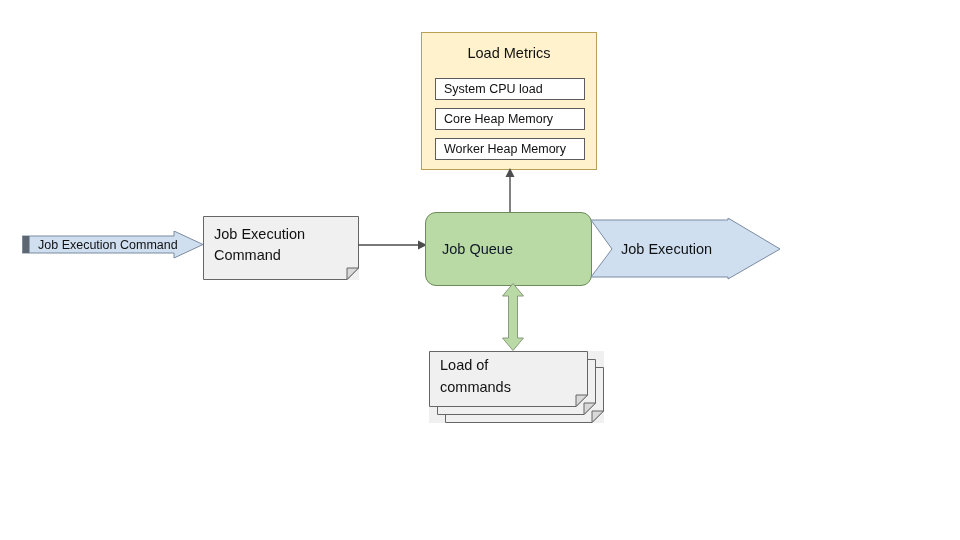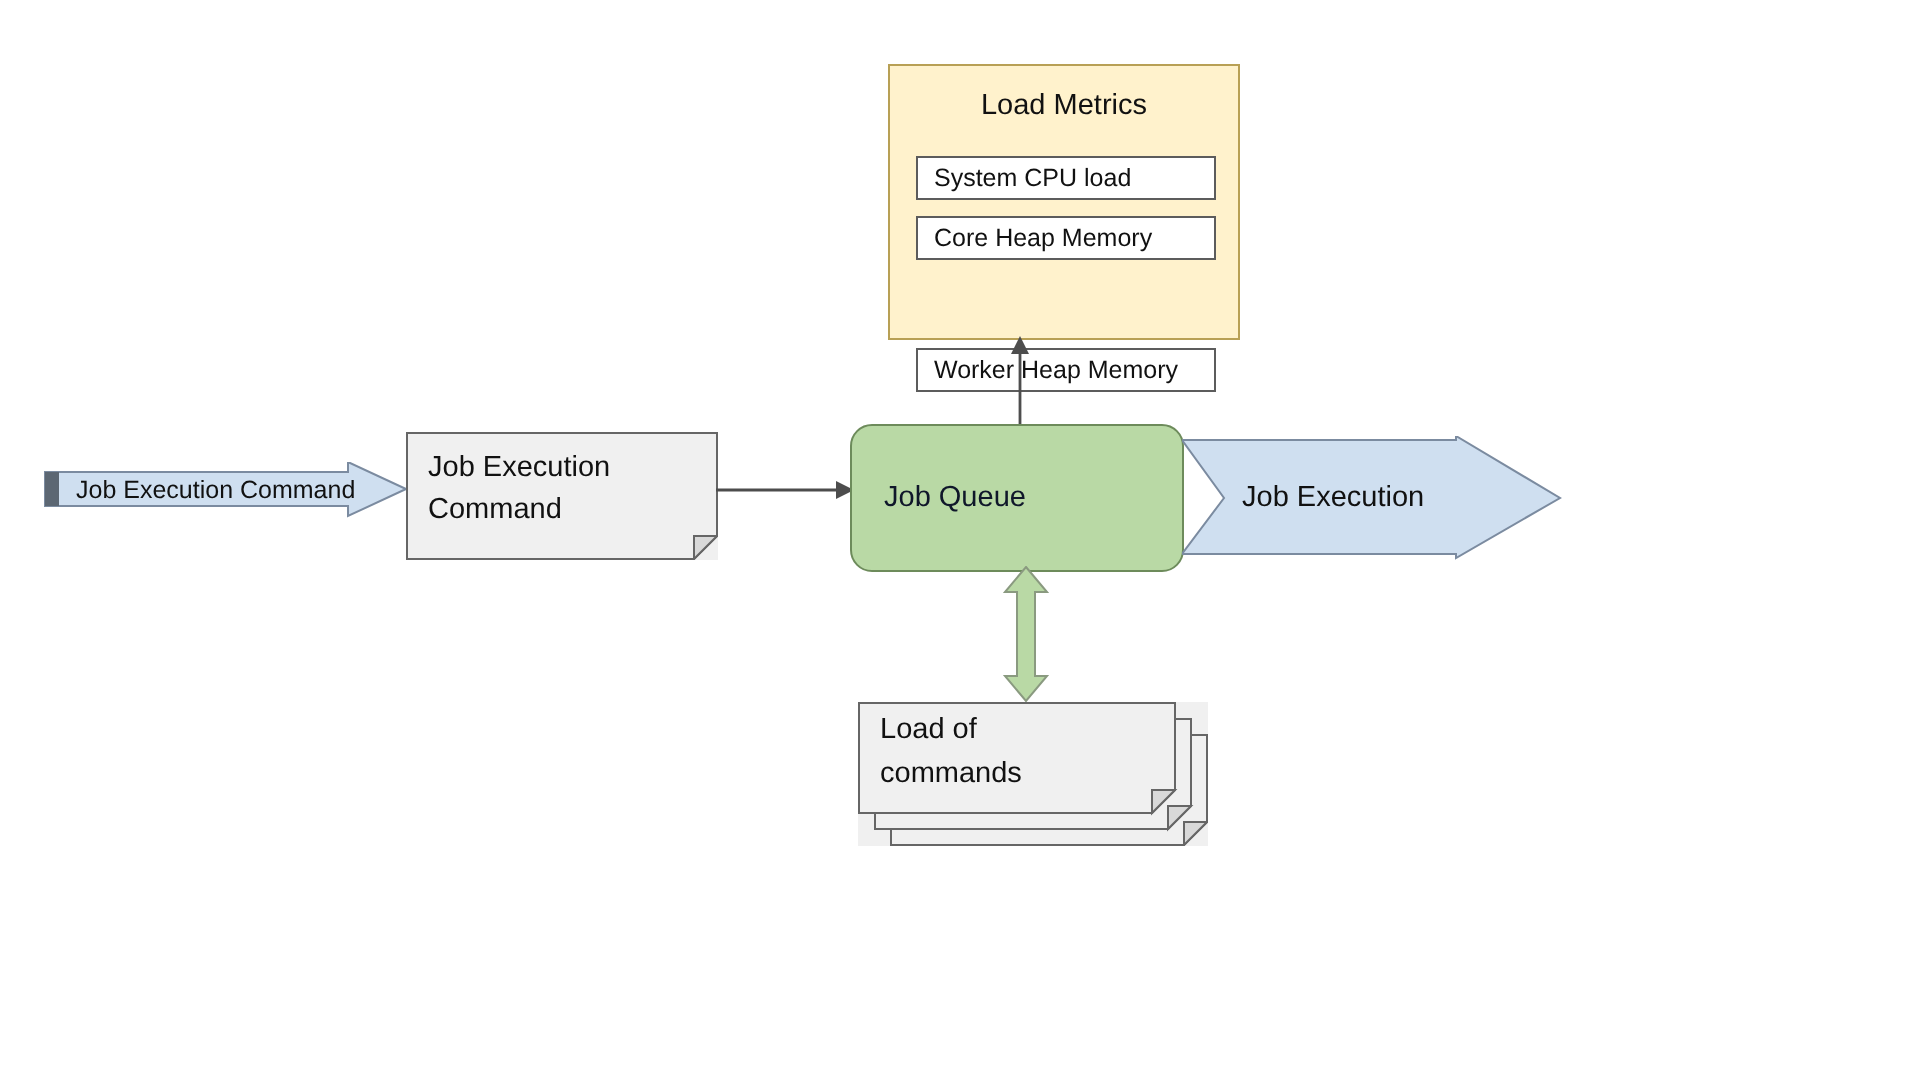--- a/index.html
+++ b/index.html
@@ -17,21 +17,21 @@
   #canvas {
     position: relative;
     width: 960px;
     height: 540px;
     background: #ffffff;
   }
   .abs { position: absolute; }
 
   
   #load-metrics {
-    left: 444px;
+    left: 421px;
     top: 32px;
     width: 176px;
     height: 138px;
     background: #fff2cc;
     border: 1px solid #b8a055;
     box-sizing: border-box;
   }
   #load-metrics-title {
     position: absolute;
     left: 0;
@@ -51,21 +51,21 @@
     border: 1px solid #5c5c5c;
     box-sizing: border-box;
     font-size: 12.5px;
     line-height: 20px;
     padding-left: 8px;
     color: #111111;
     white-space: nowrap;
   }
   .metric-1 { top: 45px; }
   .metric-2 { top: 75px; }
-  .metric-3 { top: 105px; margin-top: 36px; }
+  .metric-3 { top: 105px; }
 
   
   #job-queue {
     left: 425px;
     top: 212px;
     width: 167px;
     height: 74px;
     background: #b9d9a5;
     border: 1px solid #6d8b5b;
     border-radius: 11px;

